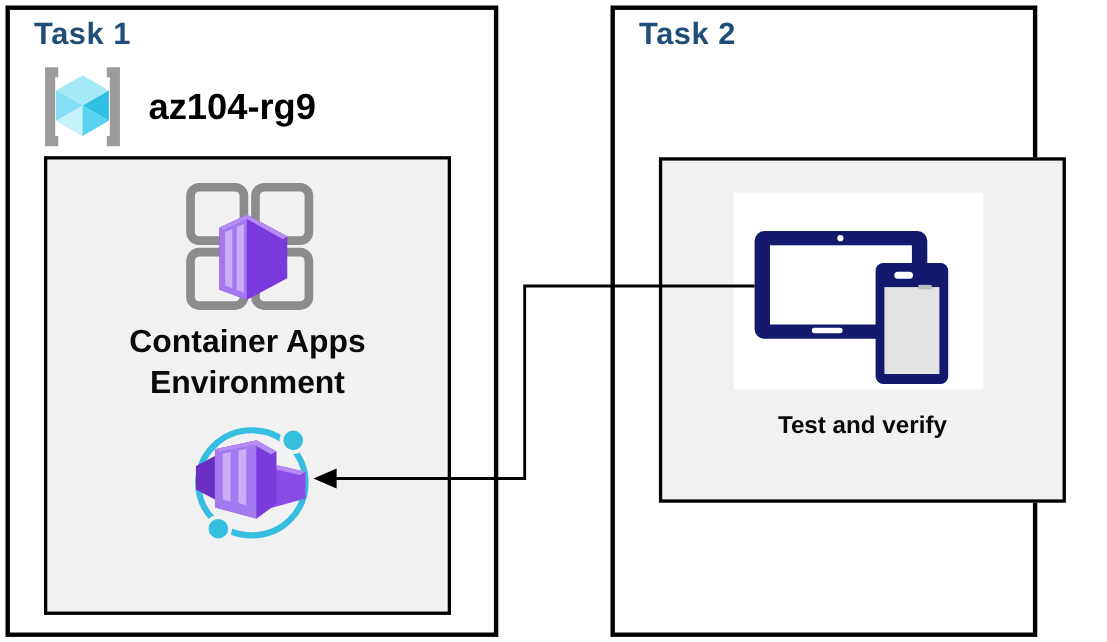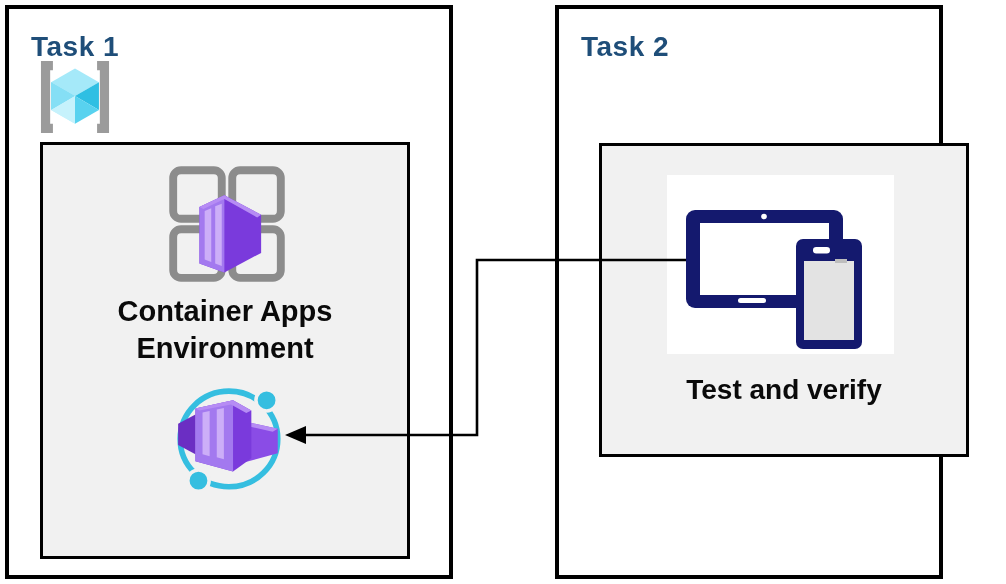--- a/index.html
+++ b/index.html
@@ -7,21 +7,21 @@
     position:relative; width:1006px; height:584px; background:#ffffff;
     font-family:"Liberation Sans", sans-serif; overflow:hidden;
   }
   .task-box {
     position:absolute; background:#ffffff; border:4px solid #000000;
     box-sizing:border-box;
   }
   .task1 { left:5px; top:5px; width:448px; height:574px; }
   .task2 { left:555px; top:5px; width:388px; height:574px; }
   .task-title {
-    position:absolute; left:22px; top:22px; margin:0;
+    position:absolute; left:22px; top:6px; margin:0;
     font-size:28px; font-weight:700; color:#1F4E79; letter-spacing:0.5px;
   }
   .rg-row {
     position:absolute; left:20px; top:48px;
     display:flex; align-items:center; gap:14px;
   }
   .rg-name { font-size:33px; font-weight:700; color:#000000; }
   .inner-box {
     position:absolute; background:#F1F1F1; border:3px solid #000000;
     box-sizing:border-box;
@@ -31,21 +31,21 @@
   .icon-abs { position:absolute; }
   .env-icon  { left:50%; top:16px;  transform:translateX(-50%); margin-left:2px; }
   .app-icon  { left:50%; top:238px; transform:translateX(-50%); margin-left:6px; }
   .node-label {
     position:absolute; left:0; width:100%; text-align:center;
     font-weight:700; color:#0A0A0A;
   }
   .env-label { top:148px; font-size:29px; line-height:37px; }
   .env-label span { display:inline-block; width:260px; }
   .app-label { top:358px; font-size:30px; }
-  .verify-label { top:228px; font-size:28px; }
+  .verify-label { top:228px; font-size:22px; }
   .icon-plate {
     position:absolute; left:65px; top:29px; width:227px; height:179px;
     background:#ffffff;
   }
   .connector-overlay {
     position:absolute; left:0; top:0; width:1006px; height:584px;
     pointer-events:none; z-index:20;
   }
 </style>
 </head>
@@ -64,20 +64,21 @@
 
         <polygon points="50,12 76,27 50,42 24,27" fill="#A5E9F9"></polygon>
         <polygon points="24,27 50,42 24,57" fill="#85DFF5"></polygon>
         <polygon points="24,57 50,42 50,72 24,57" fill="#C6F2FC"></polygon>
         <polygon points="24,27 24,57 50,72 50,42" fill="#C6F2FC" opacity="0"></polygon>
         <polygon points="24,27 50,42 24,57" fill="#85DFF5"></polygon>
         <polygon points="24,57 50,42 50,72" fill="#C6F2FC"></polygon>
         <polygon points="50,42 76,27 76,57" fill="#2FBFE3"></polygon>
         <polygon points="50,42 76,57 50,72" fill="#58D2EF"></polygon>
       </svg>
+      <span class="rg-name">az104-rg9</span>
     </div>
 
     <div class="inner-box task1-inner">
 
       <svg class="icon-abs env-icon" width="126" height="126" viewBox="0 0 96 96">
 
         <rect x="7" y="7" width="37" height="37" rx="6" fill="none" stroke="#8C8C8C" stroke-width="6"></rect>
         <rect x="52" y="7" width="37" height="37" rx="6" fill="none" stroke="#8C8C8C" stroke-width="6"></rect>
         <rect x="7" y="52" width="37" height="37" rx="6" fill="none" stroke="#8C8C8C" stroke-width="6"></rect>
         <rect x="52" y="52" width="37" height="37" rx="6" fill="none" stroke="#8C8C8C" stroke-width="6"></rect>

